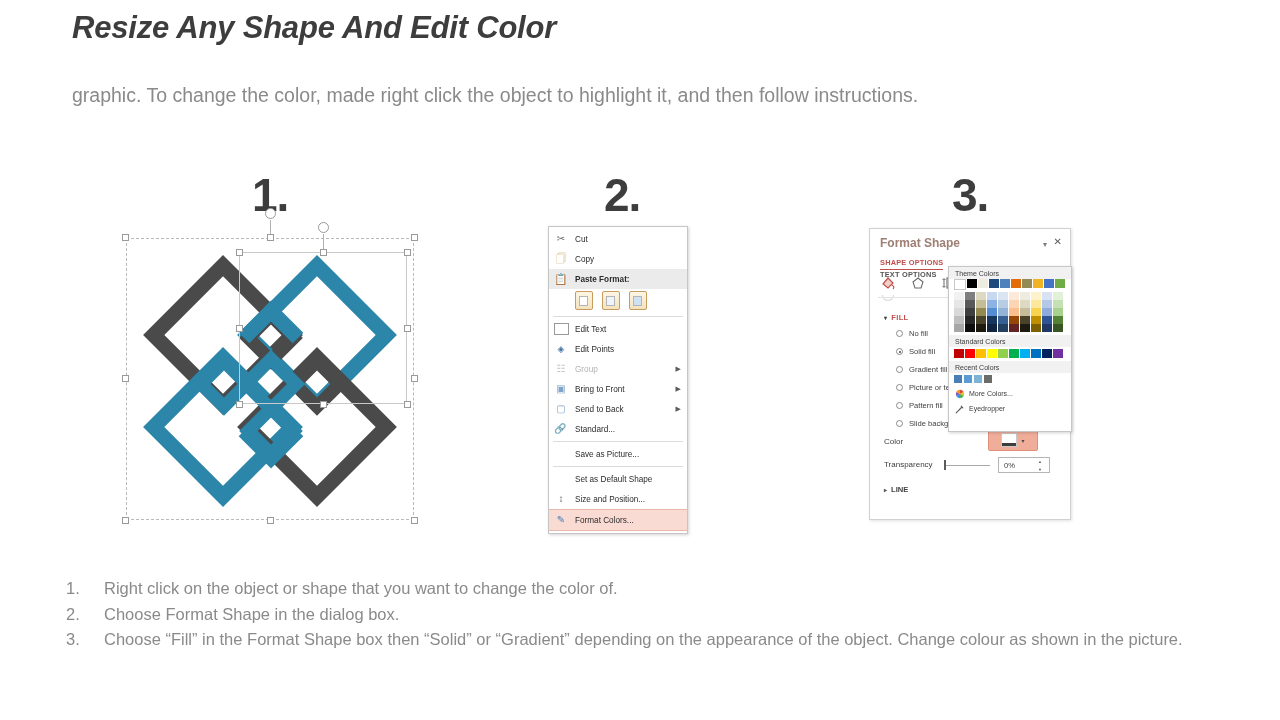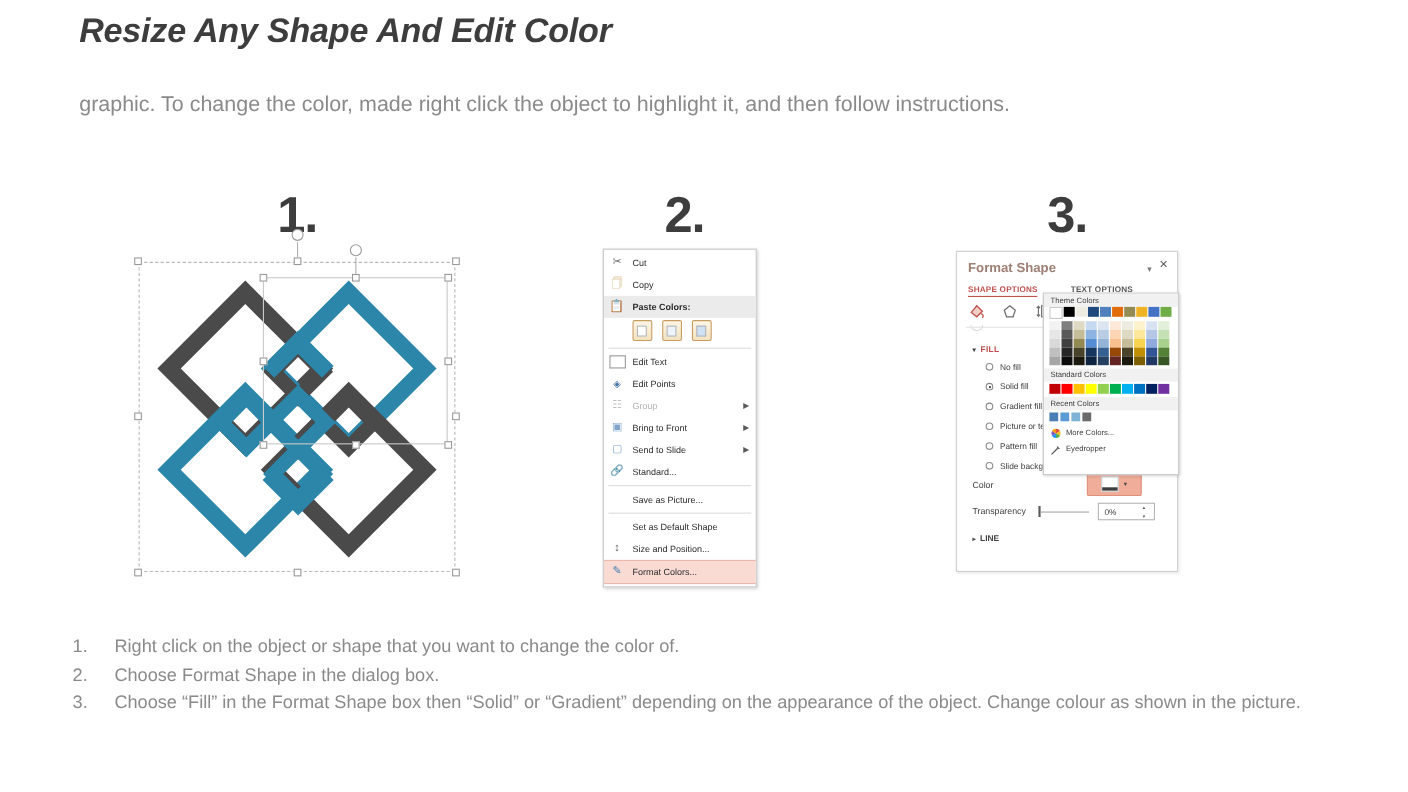--- a/index.html
+++ b/index.html
@@ -142,21 +142,21 @@
     box-sizing: border-box;
     font-size: 7.6px;
     color: #404040;
   }
   #fs-title {
     position:absolute; left:10px; top:7px;
     font-size: 12px; color:#9d7f74; font-weight:bold;
   }
   #fs-caret { position:absolute; right:23px; top:11px; font-size:8px; color:#7a7a7a; }
   #fs-close { position:absolute; right:8px; top:8px; font-size:10px; color:#5b5b5b; line-height:1; }
-  #fs-tabs { position:absolute; left:10px; top:29px; display:flex; gap:30px; }
+  #fs-tabs { position:absolute; left:10px; top:29px; display:flex; gap:0;flex-direction:column; }
   #fs-tabs .tab { font-size:7.4px; font-weight:bold; letter-spacing:0.2px; }
   #fs-tabs .tab.active { color:#c0504d; border-bottom:1px solid #c0504d; padding-bottom:2px; }
   #fs-tabs .tab.inactive { color:#555555; }
 
   #fs-icons { position:absolute; left:10px; top:46px; display:flex; gap:14px; align-items:center; }
   .fs-ico { width:16px; height:16px; position:relative; }
   .fs-ico.active::after {
     content:''; position:absolute; left:2px; top:20px; width:10px; height:5px;
     border-left:1px solid #d9d9d9; border-right:1px solid #d9d9d9;
     border-bottom:1px solid #d9d9d9; border-radius:0 0 6px 6px;
@@ -299,21 +299,21 @@
     <span class="cm-label">Cut</span>
   </div>
 
   <div class="cm-item">
     <span class="cm-ico g-copy">🗍</span>
     <span class="cm-label">Copy</span>
   </div>
 
   <div class="cm-item highlight">
     <span class="cm-ico g-clip">📋</span>
-    <span class="cm-label">Paste Colors:</span>
+    <span class="cm-label">Paste Format:</span>
   </div>
 
   <div id="paste-icons">
     <div class="paste-ico p1"></div>
     <div class="paste-ico p2"></div>
     <div class="paste-ico p3"></div>
   </div>
 
   <div class="cm-sep"></div>
 
@@ -336,21 +336,21 @@
   </div>
 
   <div class="cm-item">
     <span class="cm-ico g-front">▣</span>
     <span class="cm-label">Bring to Front</span>
     <span class="cm-arrow">▶</span>
   </div>
 
   <div class="cm-item">
     <span class="cm-ico g-front">▢</span>
-    <span class="cm-label">Send to Slide</span>
+    <span class="cm-label">Send to Back</span>
     <span class="cm-arrow">▶</span>
   </div>
 
   <div class="cm-item">
     <span class="cm-ico g-link">🔗</span>
     <span class="cm-label">Standard...</span>
   </div>
 
   <div class="cm-sep"></div>
 

